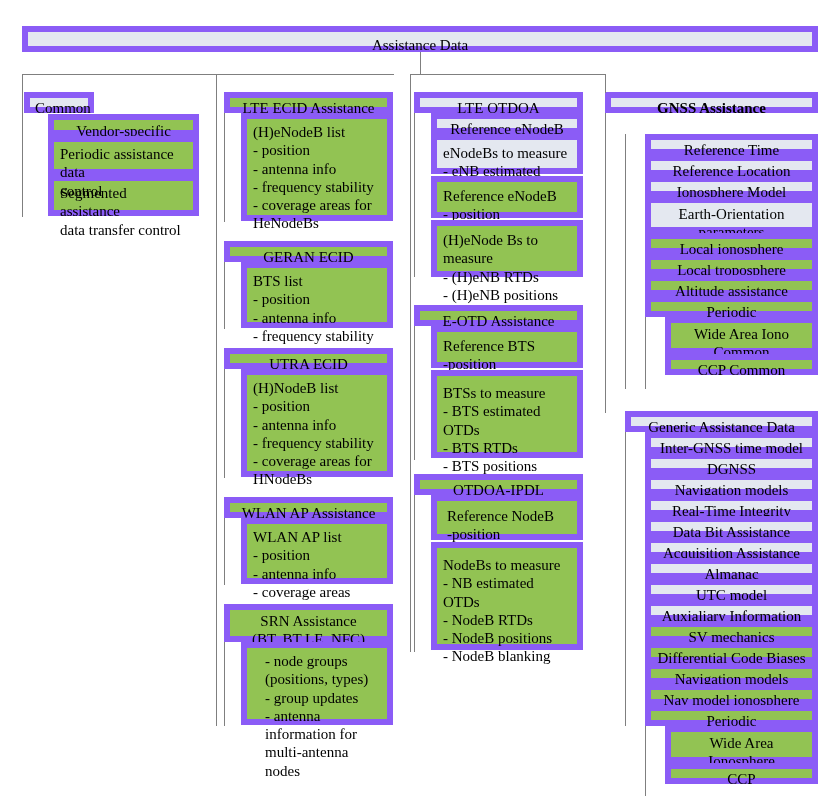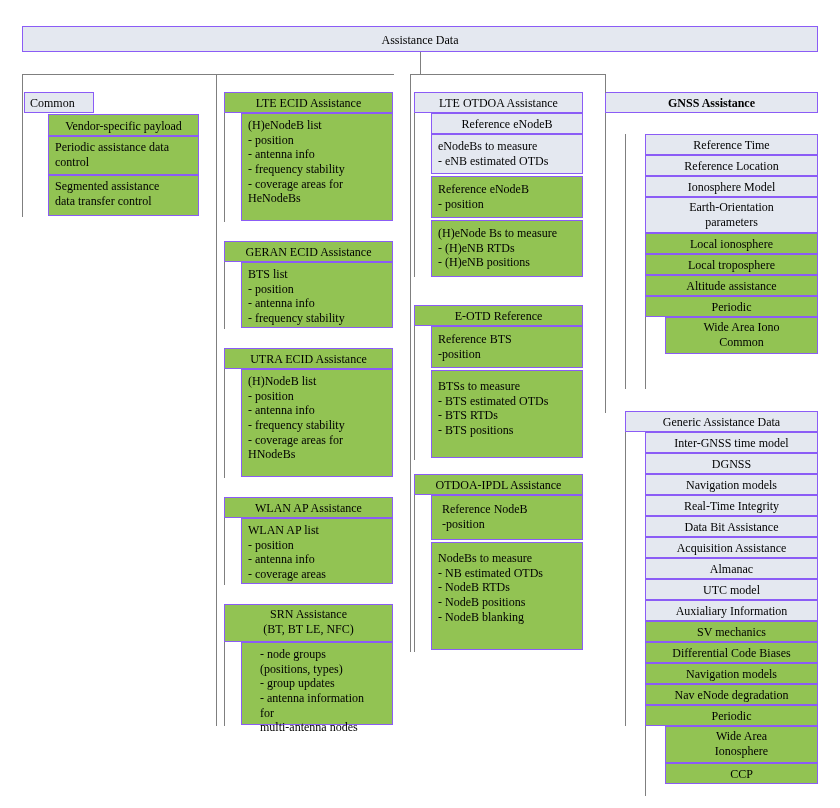--- a/index.html
+++ b/index.html
@@ -13,22 +13,22 @@
     width:840px;
     height:808px;
     overflow:hidden;
     background:#fff;
   }
 
   
   .box{
     position:absolute;
     box-sizing:border-box;
-    border:1px solid #8b5cf6;
-    font-size:12px;
+    border:6px solid #8b5cf6;
+    font-size:15px;
     line-height:1.22;
     padding:3px 6px 4px 6px;
     white-space:pre-line;
   }
   .green{background:#92c353;}
   .blue{background:#e4e8f0;}
   .ctr{text-align:center;}
   .lft{text-align:left;}
 
   
@@ -113,21 +113,21 @@
   <div class="rail rail-l" style="left:414px;top:113px;width:18px;height:164px;"></div>
   <div class="box blue ctr" style="left:431px;top:113px;width:152px;height:21px;line-height:14px;">Reference eNodeB</div>
   <div class="box blue lft" style="left:431px;top:134px;width:152px;height:40px;padding:4px 6px;">eNodeBs to measure
 - eNB estimated OTDs</div>
   <div class="box green lft" style="left:431px;top:176px;width:152px;height:42px;padding:5px 6px;">Reference eNodeB
 - position</div>
   <div class="box green lft" style="left:431px;top:220px;width:152px;height:57px;padding:5px 6px;">(H)eNode Bs to measure
 - (H)eNB RTDs
 - (H)eNB positions</div>
 
-  <div class="box green ctr" style="left:414px;top:305px;width:169px;height:21px;line-height:14px;">E-OTD Reference</div>
+  <div class="box green ctr" style="left:414px;top:305px;width:169px;height:21px;line-height:14px;">E-OTD Assistance</div>
   <div class="rail rail-l" style="left:414px;top:326px;width:18px;height:134px;"></div>
   <div class="box green lft" style="left:431px;top:326px;width:152px;height:42px;padding:5px 6px;">Reference BTS
 -position</div>
   <div class="box green lft" style="left:431px;top:370px;width:152px;height:88px;padding:8px 6px;">BTSs to measure
 - BTS estimated OTDs
 - BTS RTDs
 - BTS positions</div>
 
   <div class="box green ctr" style="left:414px;top:474px;width:169px;height:21px;line-height:14px;">OTDOA-IPDL Assistance</div>
   <div class="rail rail-l" style="left:414px;top:495px;width:18px;height:157px;"></div>
@@ -152,38 +152,39 @@
 parameters</div>
 
   <div class="box green ctr" style="left:645px;top:233px;width:173px;height:21px;line-height:14px;">Local ionosphere</div>
   <div class="box green ctr" style="left:645px;top:254px;width:173px;height:21px;line-height:14px;">Local troposphere</div>
   <div class="box green ctr" style="left:645px;top:275px;width:173px;height:21px;line-height:14px;">Altitude assistance</div>
   <div class="box green ctr" style="left:645px;top:296px;width:173px;height:21px;line-height:14px;">Periodic</div>
 
   <div class="rail rail-l" style="left:645px;top:317px;width:20px;height:72px;"></div>
   <div class="box green ctr" style="left:665px;top:317px;width:153px;height:37px;padding:2px 6px;">Wide Area Iono
 Common</div>
+  <div class="box green ctr" style="left:665px;top:354px;width:153px;height:21px;line-height:14px;">CCP Common</div>
 
   <div class="box blue ctr" style="left:625px;top:411px;width:193px;height:21px;line-height:14px;">Generic Assistance Data</div>
   <div class="rail rail-l" style="left:625px;top:432px;width:20px;height:294px;"></div>
 
   <div class="box blue ctr" style="left:645px;top:432px;width:173px;height:21px;line-height:14px;">Inter-GNSS time model</div>
   <div class="box blue ctr" style="left:645px;top:453px;width:173px;height:21px;line-height:14px;">DGNSS</div>
   <div class="box blue ctr" style="left:645px;top:474px;width:173px;height:21px;line-height:14px;">Navigation models</div>
   <div class="box blue ctr" style="left:645px;top:495px;width:173px;height:21px;line-height:14px;">Real-Time Integrity</div>
   <div class="box blue ctr" style="left:645px;top:516px;width:173px;height:21px;line-height:14px;">Data Bit Assistance</div>
   <div class="box blue ctr" style="left:645px;top:537px;width:173px;height:21px;line-height:14px;">Acquisition Assistance</div>
   <div class="box blue ctr" style="left:645px;top:558px;width:173px;height:21px;line-height:14px;">Almanac</div>
   <div class="box blue ctr" style="left:645px;top:579px;width:173px;height:21px;line-height:14px;">UTC model</div>
   <div class="box blue ctr" style="left:645px;top:600px;width:173px;height:21px;line-height:14px;">Auxialiary Information</div>
 
   <div class="box green ctr" style="left:645px;top:621px;width:173px;height:21px;line-height:14px;">SV mechanics</div>
   <div class="box green ctr" style="left:645px;top:642px;width:173px;height:21px;line-height:14px;">Differential Code Biases</div>
   <div class="box green ctr" style="left:645px;top:663px;width:173px;height:21px;line-height:14px;">Navigation models</div>
-  <div class="box green ctr" style="left:645px;top:684px;width:173px;height:21px;line-height:14px;">Nav eNode degradation</div>
+  <div class="box green ctr" style="left:645px;top:684px;width:173px;height:21px;line-height:14px;">Nav model ionosphere</div>
   <div class="box green ctr" style="left:645px;top:705px;width:173px;height:21px;line-height:14px;">Periodic</div>
 
   <div class="rail rail-l" style="left:645px;top:726px;width:20px;height:70px;"></div>
   <div class="box green ctr" style="left:665px;top:726px;width:153px;height:37px;padding:2px 6px;">Wide Area
 Ionosphere</div>
   <div class="box green ctr" style="left:665px;top:763px;width:153px;height:21px;line-height:14px;">CCP</div>
 
   <div class="hline" style="left:410px;top:74px;width:196px;"></div>
   <div class="vline" style="left:605px;top:74px;height:19px;"></div>
 

